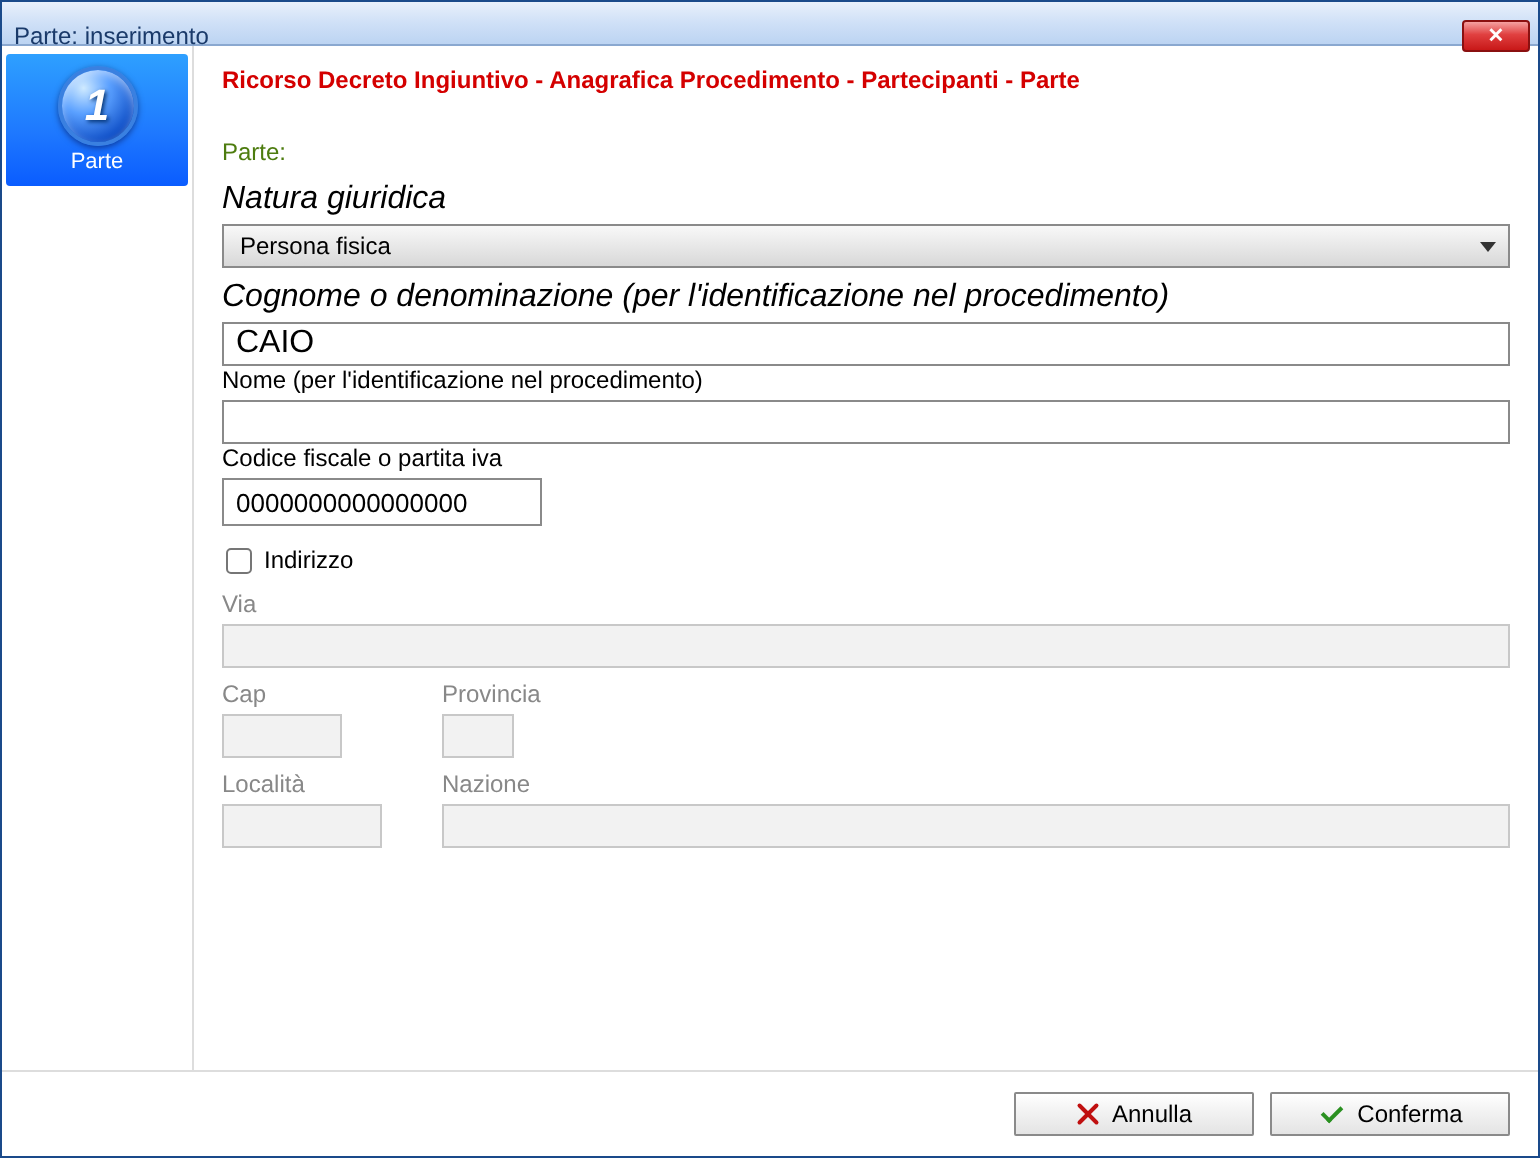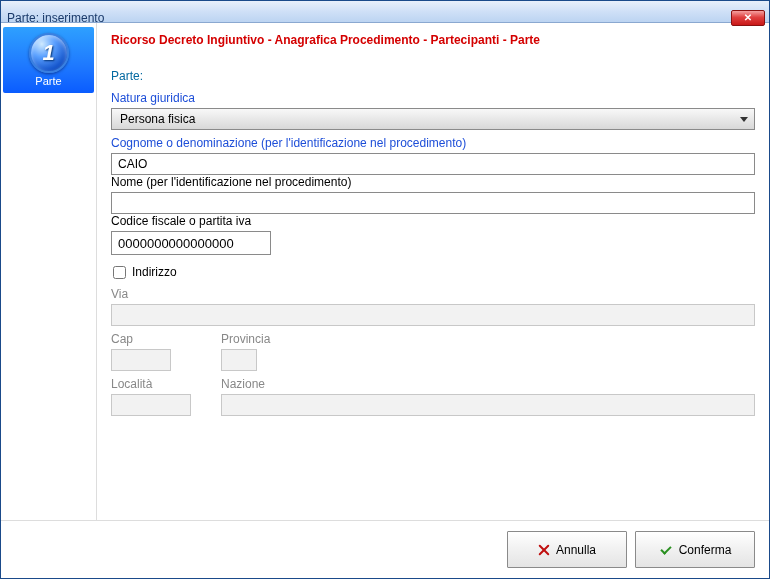--- a/index.html
+++ b/index.html
@@ -95,28 +95,29 @@
     overflow: hidden;
   }
   .breadcrumb {
     color: #d40000;
     font-weight: bold;
     font-size: 12px;
     margin-bottom: 22px;
   }
   .section-title {
     font-size: 12px;
-    color: #0369a1;
+    color: #4d7c0f;
     margin-bottom: 2px;
   }
   .label-red {
-    color: #1d4ed8;
-    font-size: 12px;
+    color: #000000;
+    font-size: 16px;
     margin-bottom: 3px;
     margin-top: 6px;
+    font-style: italic;
   }
   .label-black {
     color: #000;
     font-size: 12px;
     margin-bottom: 3px;
     margin-top: 0;
   }
   .label-gray {
     color: #888;
     font-size: 12px;
@@ -140,21 +141,21 @@
     border-right: 4px solid transparent;
     border-top: 5px solid #333;
   }
   .text-input {
     width: 100%;
     height: 22px;
     border: 1px solid #8a8a8a;
     background: #fff;
     padding: 2px 6px;
     font-family: inherit;
-    font-size: 12px;
+    font-size: 16px;
     outline: none;
   }
   .text-input.short {
     width: 160px;
     font-size: 13px;
     height: 24px;
   }
   .text-input.disabled {
     background: #f2f2f2;
     color: #888;
@@ -177,21 +178,21 @@
   .prov-input { width: 36px; }
   .footer {
     border-top: 1px solid #ddd;
     padding: 10px 14px;
     display: flex;
     justify-content: flex-end;
     gap: 8px;
   }
   .btn {
     min-width: 120px;
-    height: 37px;
+    height: 22px;
     border: 1px solid #8a8a8a;
     border-radius: 1px;
     background: linear-gradient(to bottom, #ffffff 0%, #f2f2f2 45%, #e4e4e4 100%);
     display: flex;
     align-items: center;
     justify-content: center;
     gap: 6px;
     cursor: pointer;
     font-size: 12px;
   }

